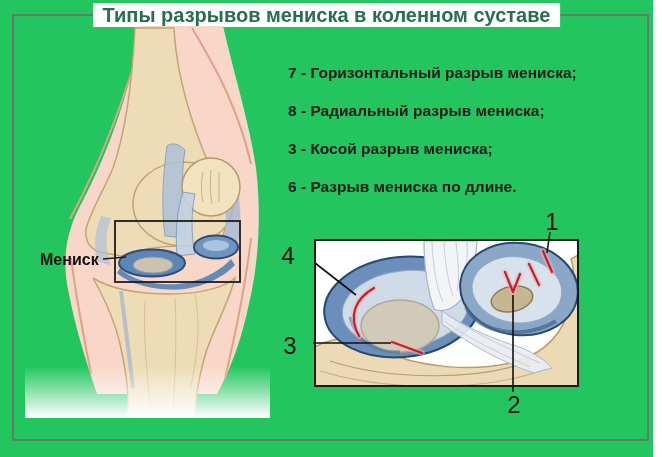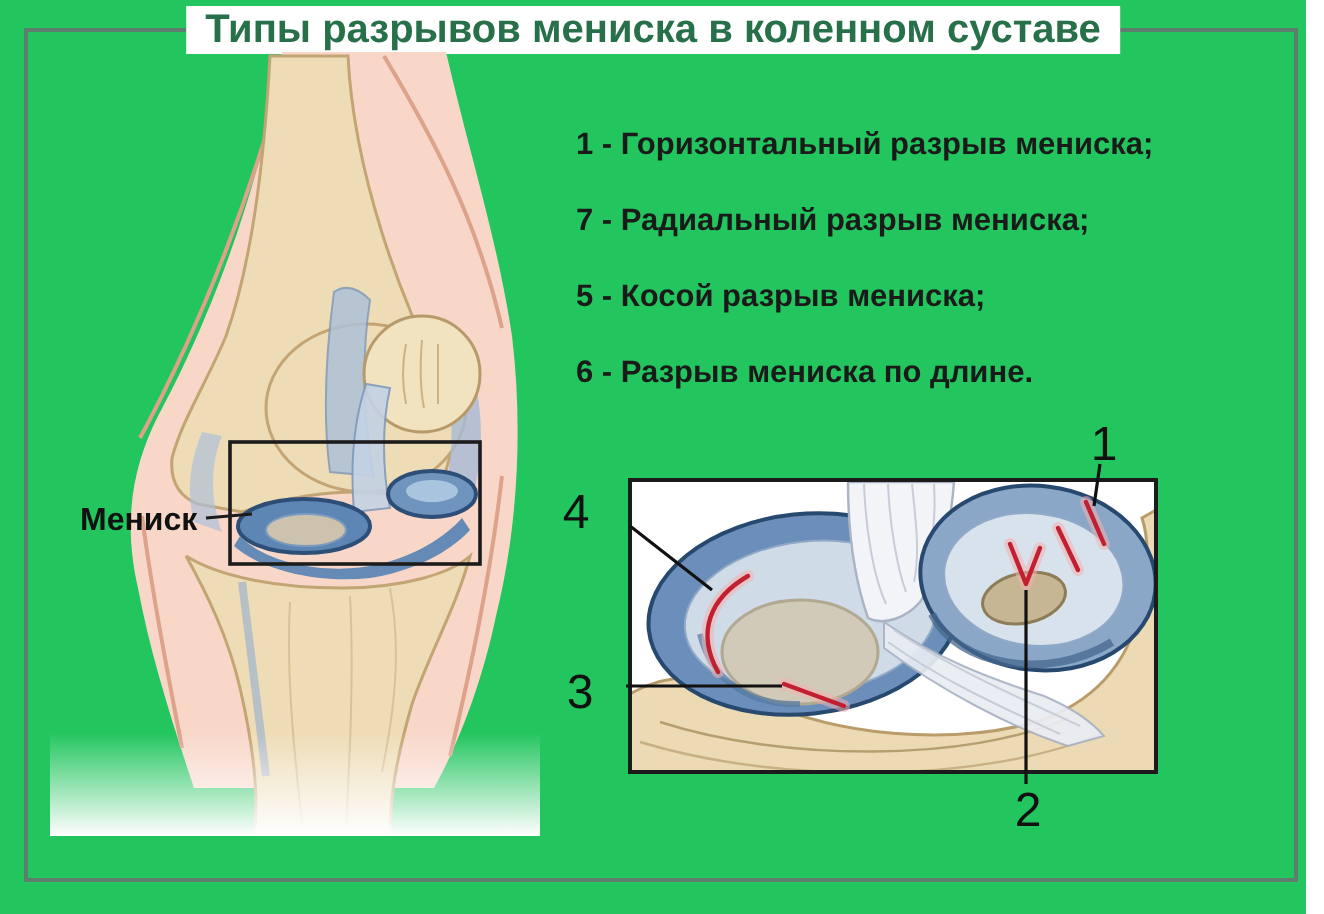--- a/index.html
+++ b/index.html
@@ -75,23 +75,23 @@
     <path d="M96,265 C100,295 104,330 108,362" stroke="#9fb4cf" stroke-width="4" fill="none" opacity="0.7"></path>
 
     <rect x="90" y="195" width="125" height="61" fill="none" stroke="#1c1c1c" stroke-width="1.8"></rect>
     <path d="M78,233 L101,231" stroke="#1c1c1c" stroke-width="1.6" fill="none"></path>
     <text class="meniscus-label" x="15" y="239">Мениск</text>
 
     <rect x="0" y="340" width="245" height="52" fill="url(#fadeB)"></rect>
   </svg>
 
   <div class="legend">
-    <div class="legend-item">1 - Горизонтальный разрыв мениска;</div>
-    <div class="legend-item">7 - Радиальный разрыв мениска;</div>
-    <div class="legend-item">5 - Косой разрыв мениска;</div>
+    <div class="legend-item">7 - Горизонтальный разрыв мениска;</div>
+    <div class="legend-item">8 - Радиальный разрыв мениска;</div>
+    <div class="legend-item">3 - Косой разрыв мениска;</div>
     <div class="legend-item">6 - Разрыв мениска по длине.</div>
   </div>
 
   <svg class="topview-svg" width="330" height="228" viewBox="0 0 330 228">
     <defs>
       <clipPath id="frameClip">
           <rect x="44" y="46" width="261" height="144"></rect>
         </clipPath>
     </defs>
 

